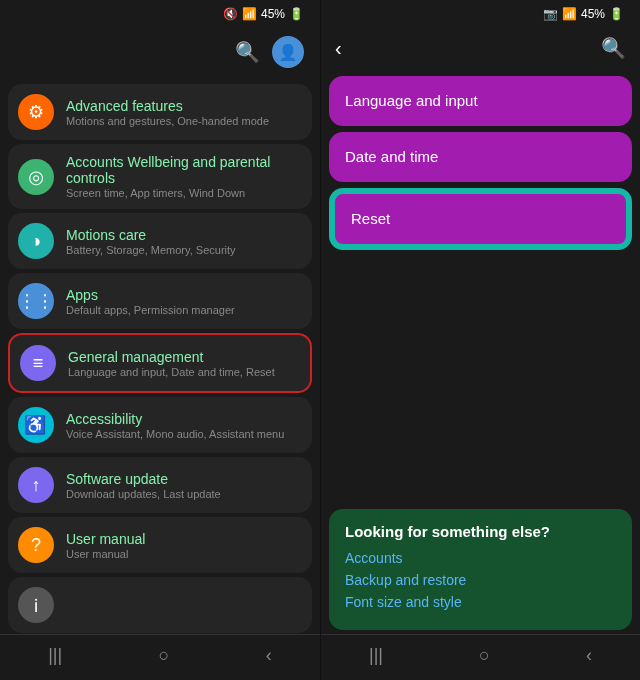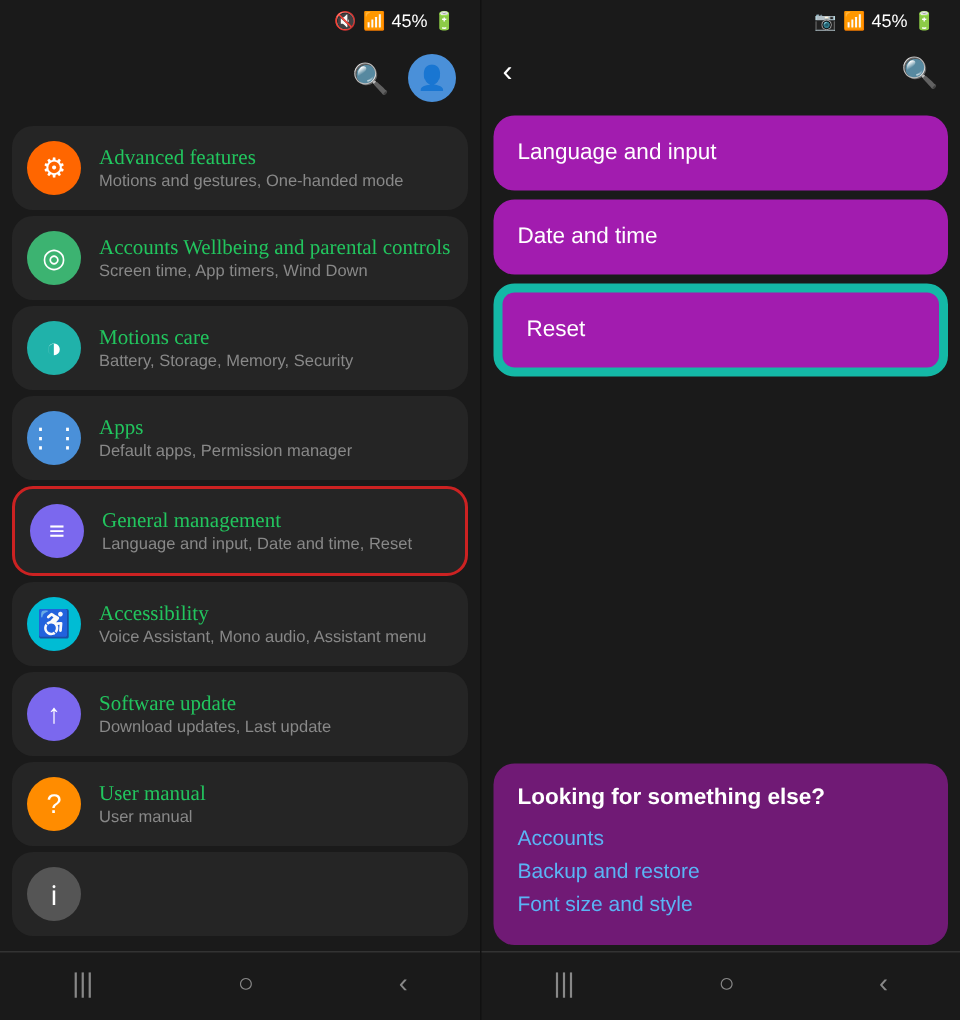--- a/index.html
+++ b/index.html
@@ -107,24 +107,23 @@
     .icon-orange { background: #ff6600; color: #fff; }
     .icon-green  { background: #3cb371; color: #fff; }
     .icon-teal   { background: #20b2aa; color: #fff; }
     .icon-blue   { background: #4a90d9; color: #fff; }
     .icon-purple { background: #7b68ee; color: #fff; }
     .icon-cyan   { background: #00bcd4; color: #fff; }
     .icon-orange2{ background: #ff8c00; color: #fff; }
     .icon-gray   { background: #555; color: #fff; }
 
     .menu-item .text-block .main-label {
-      color: #22c55e;
+      color: #86efac;
       font-size: 14px;
       font-weight: 500;
-      font-family: Liberation Serif, serif;
     }
     .menu-item .text-block .sub-label {
       color: #888;
       font-size: 11px;
       margin-top: 1px;
     }
 
     .bottom-nav {
       display: flex;
       justify-content: space-around;
@@ -207,21 +206,21 @@
     }
     .right-item.highlighted {
       border: 6px solid #14b8a6;
     }
     .right-item .item-label {
       color: #fff;
       font-size: 15px;
     }
 
     .suggestion-box {
-      background: #701a75;
+      background: #14532d;
       border-radius: 14px;
       padding: 14px 16px;
       margin: 6px 8px 4px;
     }
     .suggestion-box .suggestion-title {
       color: #fff;
       font-size: 15px;
       font-weight: 600;
       margin-bottom: 10px;
     }

